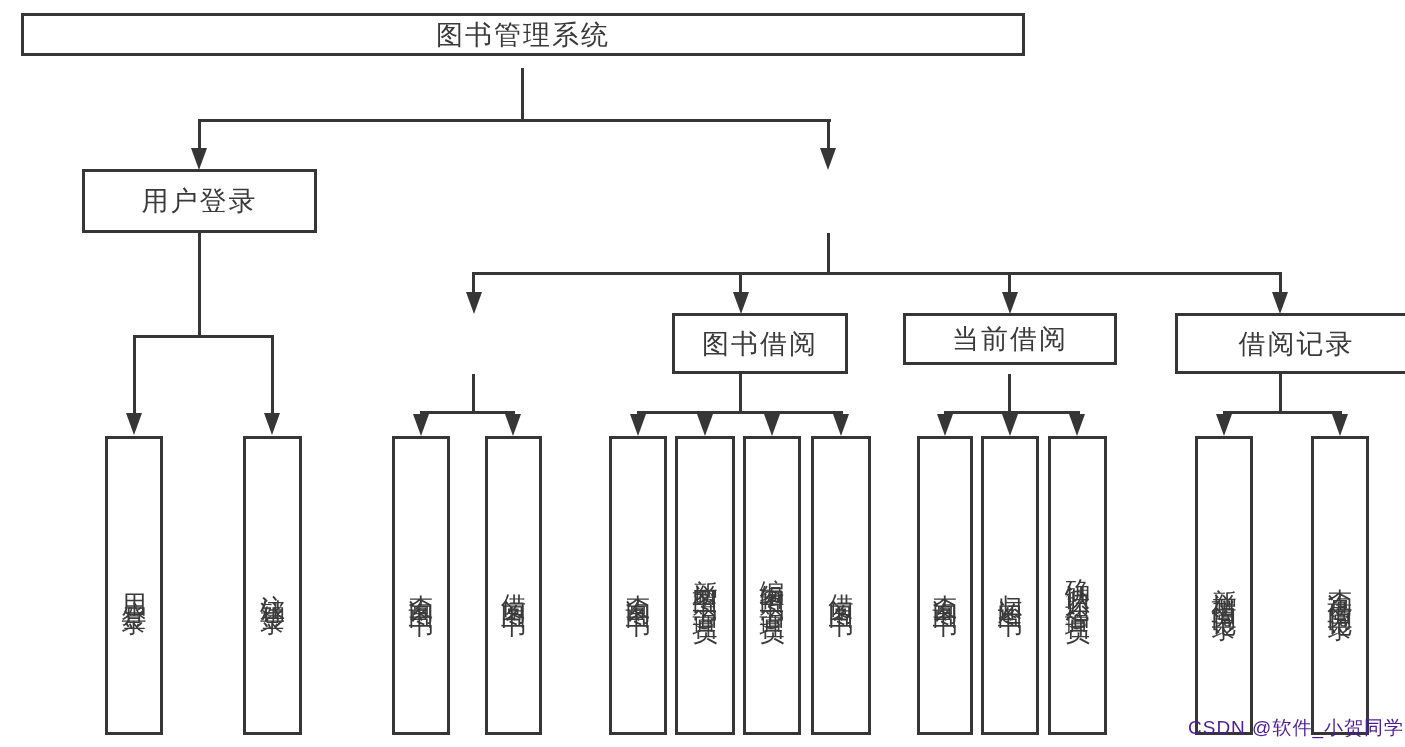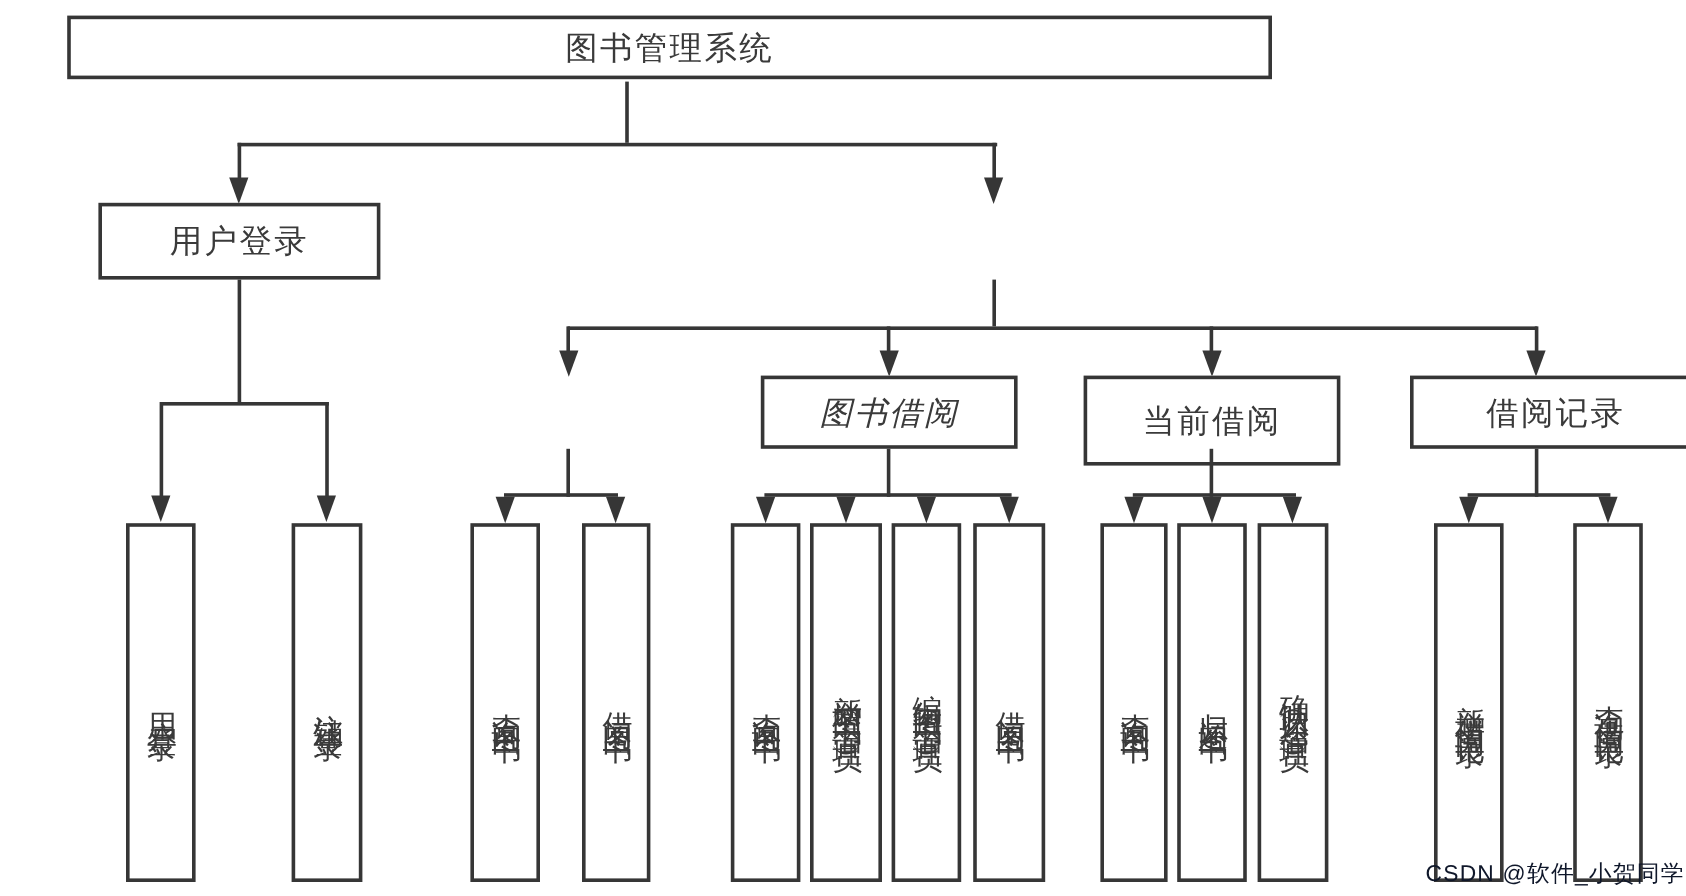--- a/index.html
+++ b/index.html
@@ -20,29 +20,29 @@
     top:436px;height:299px;
   }
   .ln{position:absolute;background:#363636;}
   .ah{
     position:absolute;width:0;height:0;
     border-left:8px solid transparent;border-right:8px solid transparent;
     border-top:22px solid #363636;
   }
   .watermark{
     position:absolute;left:1188px;top:715px;font-size:19px;letter-spacing:1px;
-    color:#0f172a;white-space:nowrap;z-index:9;
+    color:#4c1d95;white-space:nowrap;z-index:9;
   }
 </style>
 </head>
 <body>
 
 <div id="stage">
 
-  <div class="hbox" style="left:21px;top:13px;width:1004px;height:53px;margin-left:35px;">
+  <div class="hbox" style="left:21px;top:13px;width:1004px;height:43px;">
     <span>图书管理系统</span>
   </div>
 
   <div class="ln" style="left:521px;top:68px;width:3px;height:51px;"></div>
   <div class="ln" style="left:198px;top:119px;width:633px;height:3px;"></div>
   <div class="ln" style="left:198px;top:119px;width:3px;height:33px;"></div>
   <div class="ah" style="left:191px;top:148px;"></div>
   <div class="ln" style="left:827px;top:119px;width:3px;height:33px;"></div>
   <div class="ah" style="left:820px;top:148px;"></div>
 
@@ -61,24 +61,24 @@
   <div class="ln" style="left:473px;top:272px;width:808px;height:3px;"></div>
   <div class="ln" style="left:472px;top:272px;width:3px;height:23px;"></div>
   <div class="ah" style="left:466px;top:292px;"></div>
   <div class="ln" style="left:739px;top:272px;width:3px;height:23px;"></div>
   <div class="ah" style="left:733px;top:292px;"></div>
   <div class="ln" style="left:1008px;top:272px;width:3px;height:23px;"></div>
   <div class="ah" style="left:1002px;top:292px;"></div>
   <div class="ln" style="left:1279px;top:272px;width:3px;height:23px;"></div>
   <div class="ah" style="left:1272px;top:292px;"></div>
 
-  <div class="hbox" style="left:634px;top:313px;width:214px;height:61px;font-style:italic;">
+  <div class="hbox" style="left:672px;top:313px;width:176px;height:61px;">
     <span>图书借阅</span>
   </div>
-  <div class="hbox" style="left:903px;top:313px;width:214px;height:75px;">
+  <div class="hbox" style="left:903px;top:313px;width:214px;height:52px;">
     <span>当前借阅</span>
   </div>
   <div class="hbox" style="left:1175px;top:313px;width:243px;height:61px;">
     <span>借阅记录</span>
   </div>
 
   <div class="ln" style="left:472px;top:374px;width:3px;height:40px;"></div>
   <div class="ln" style="left:420px;top:411px;width:95px;height:3px;"></div>
   <div class="ah" style="left:413px;top:414px;"></div>
   <div class="ah" style="left:505px;top:414px;"></div>

